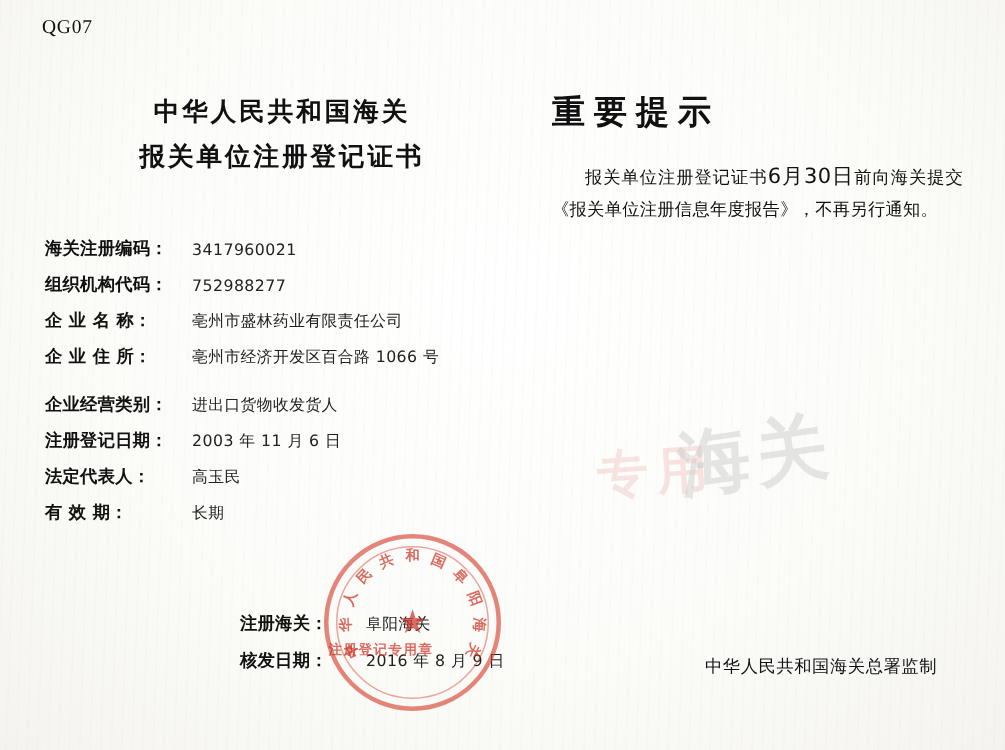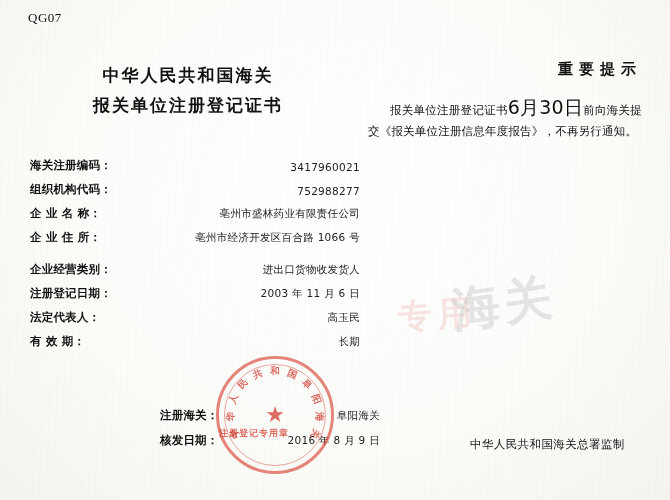--- a/index.html
+++ b/index.html
@@ -52,44 +52,43 @@
     white-space:nowrap;
   }
   .fvalue{
     flex:1;
     font-size:10.5px;
     font-family:"DejaVu Sans", sans-serif;
     color:#222;
     padding-left:10px;
     letter-spacing:.3px;
     white-space:nowrap;
-    text-align:right;
   }
   .gap-lg{}
   .gap-md{margin-top:17px;}
   
   .notice{
     position:absolute;left:368px;top:60px;width:274px;
   }
   .notice-title{
-    text-align:right;
-    font-size:15px;font-weight:700;letter-spacing:6px;
+    text-align:left;
+    font-size:22px;font-weight:700;letter-spacing:6px;
     font-family:Liberation Mono, monospace;
     color:#111;
   }
   .notice-body{
     margin-top:18px;
     font-size:11.5px;line-height:21px;
     font-family:"DejaVu Sans", sans-serif;
     color:#111;
     text-align:justify;
     text-indent:22px;
     letter-spacing:.2px;
   }
-  .notice-body .big{font-size:19px;}
+  .notice-body .big{font-size:14px;}
   
   .bottom-left{
     position:absolute;left:160px;top:408px;width:220px;
     font-size:11px;
   }
   .bottom-left .frow{margin-bottom:10px;}
   .bottom-left .flabel{width:74px;flex:0 0 74px;}
   .issuer{
     position:absolute;left:470px;top:437px;
     font-size:11.5px;

